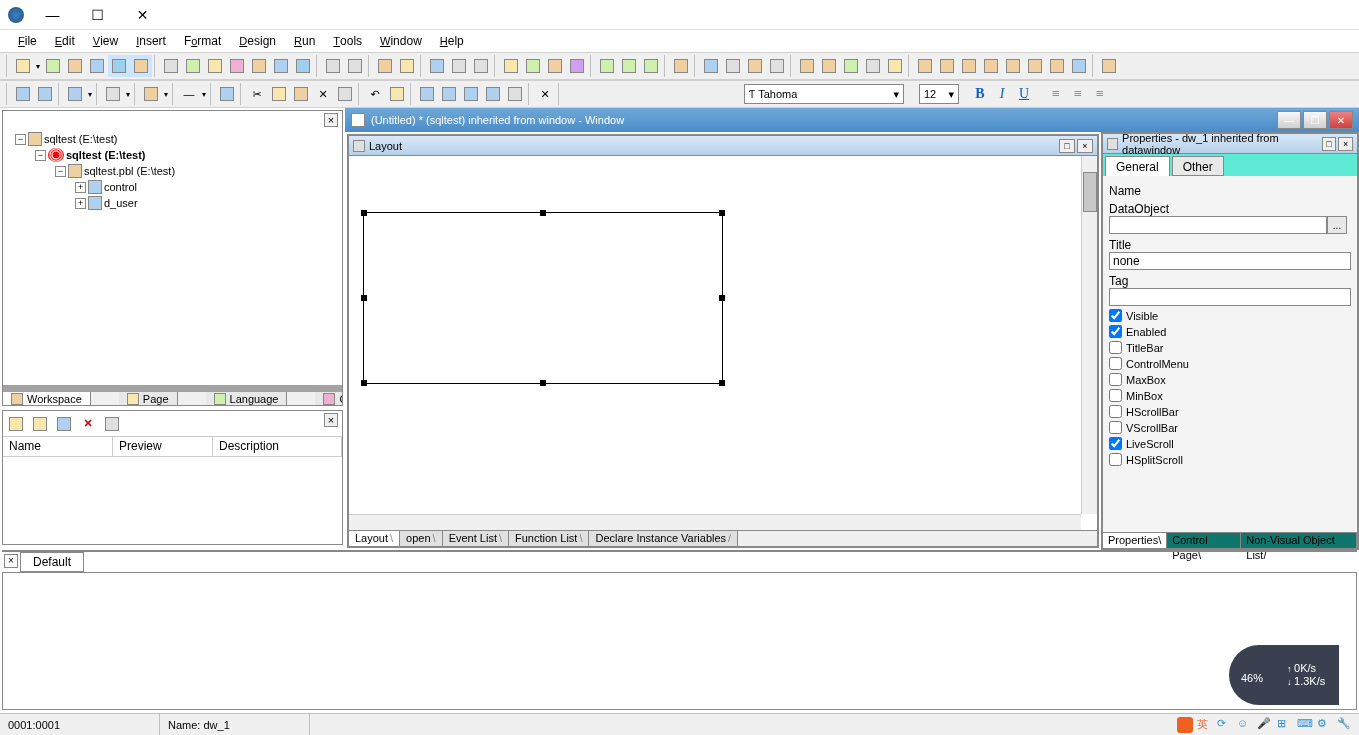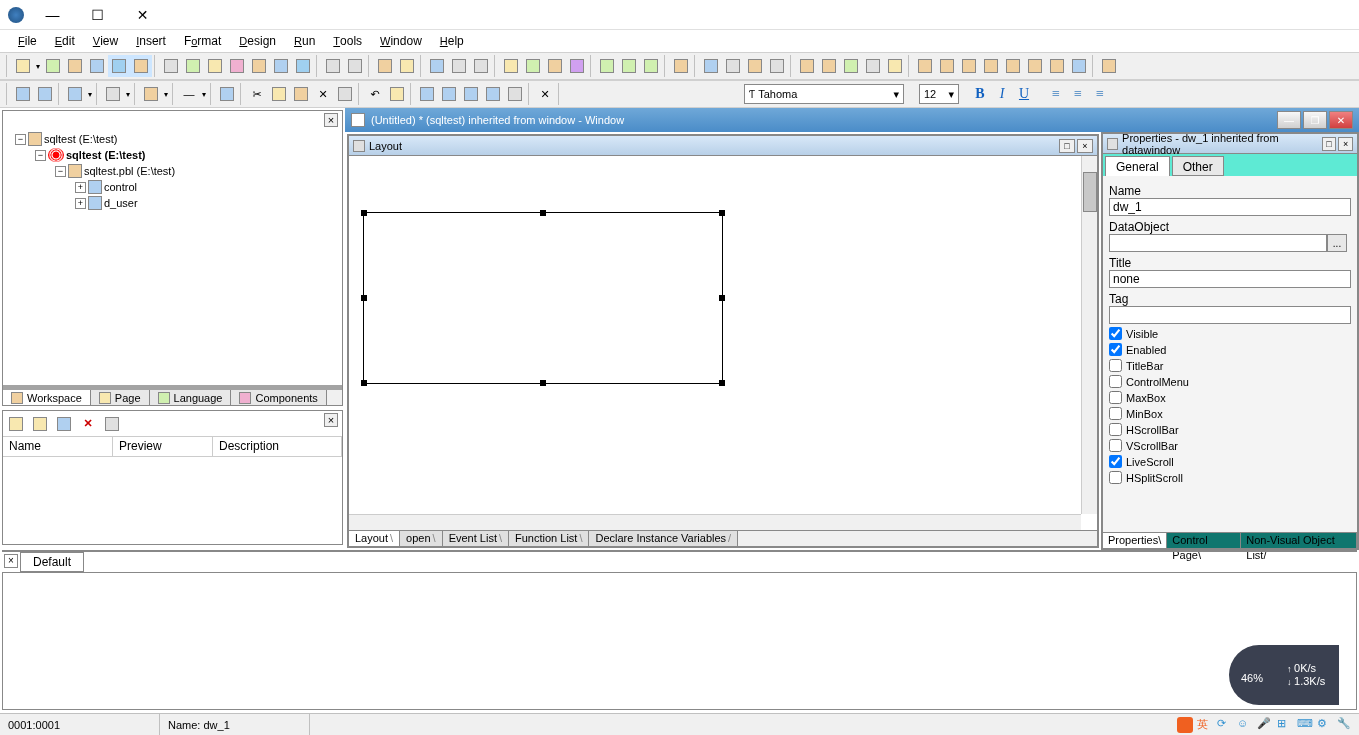--- a/index.html
+++ b/index.html
@@ -37,21 +37,21 @@
 .panel-close { position:absolute; top:2px; right:4px; width:14px; height:14px; font-size:11px; text-align:center; cursor:pointer; border:1px solid #888; line-height:12px; background:#f0f0f0;}
 
 .tree-panel { height:296px; overflow:auto; padding-top:18px;}
 .tree { padding:2px 4px; }
 .tree-row { display:flex; align-items:center; height:16px; padding-left:0; white-space:nowrap;}
 .tree-exp { width:11px; height:11px; border:1px solid #888; font-size:9px; line-height:9px; text-align:center; margin-right:2px; cursor:pointer; background:#fff;}
 .tree-ico { width:16px; height:14px; margin-right:2px; display:inline-block; }
 .tree-lbl { font-size:11px; }
 .tree-lbl.bold { font-weight:bold;}
 
-.tabs-bottom { display:flex; background:#f0f0f0; border-top:5px solid #a3a3a3; height:20px;}
+.tabs-bottom { display:flex; background:#f0f0f0; border-top:7px solid #a3a3a3; height:20px;gap:28px;}
 .tab-b { padding:2px 8px; border-right:1px solid #888; display:flex; align-items:center; gap:4px; cursor:pointer; font-size:11px; background:#fff;}
 .tab-b.inactive { background:#e8e8e8; }
 
 .list-panel { height:135px; }
 .list-tb { height:26px; display:flex; align-items:center; gap:2px; padding:2px; border-bottom:1px solid #ccc;}
 .list-hdr { display:flex; height:20px; border-bottom:1px solid #ccc;}
 .list-hdr div { padding:2px 6px; border-right:1px solid #ccc; font-size:12px;}
 
 
 .center-col { flex:1; display:flex; flex-direction:column; }
@@ -511,21 +511,20 @@
             <span class="spacer"></span>
             <span class="lt-btn">□</span>
             <span class="lt-btn">×</span>
           </div>
           <div class="props-tabs">
             <div class="pt-tab">General</div>
             <div class="pt-tab inactive">Other</div>
           </div>
           <div class="props-body">
             <span class="prop-lbl">Name</span>
-            <input class="prop-inp" value="dw_1" style="">
             <span class="prop-lbl">DataObject</span>
             <input class="prop-inp short" value="" style=""><button class="prop-btn">...</button>
             <span class="prop-lbl">Title</span>
             <input class="prop-inp" value="none" style="">
             <span class="prop-lbl">Tag</span>
             <input class="prop-inp" value="" style="">
             <div id="chk-holder">
                 <label class="prop-chk">
                   <input type="checkbox" checked="" style="">
                   <span>Visible</span>

